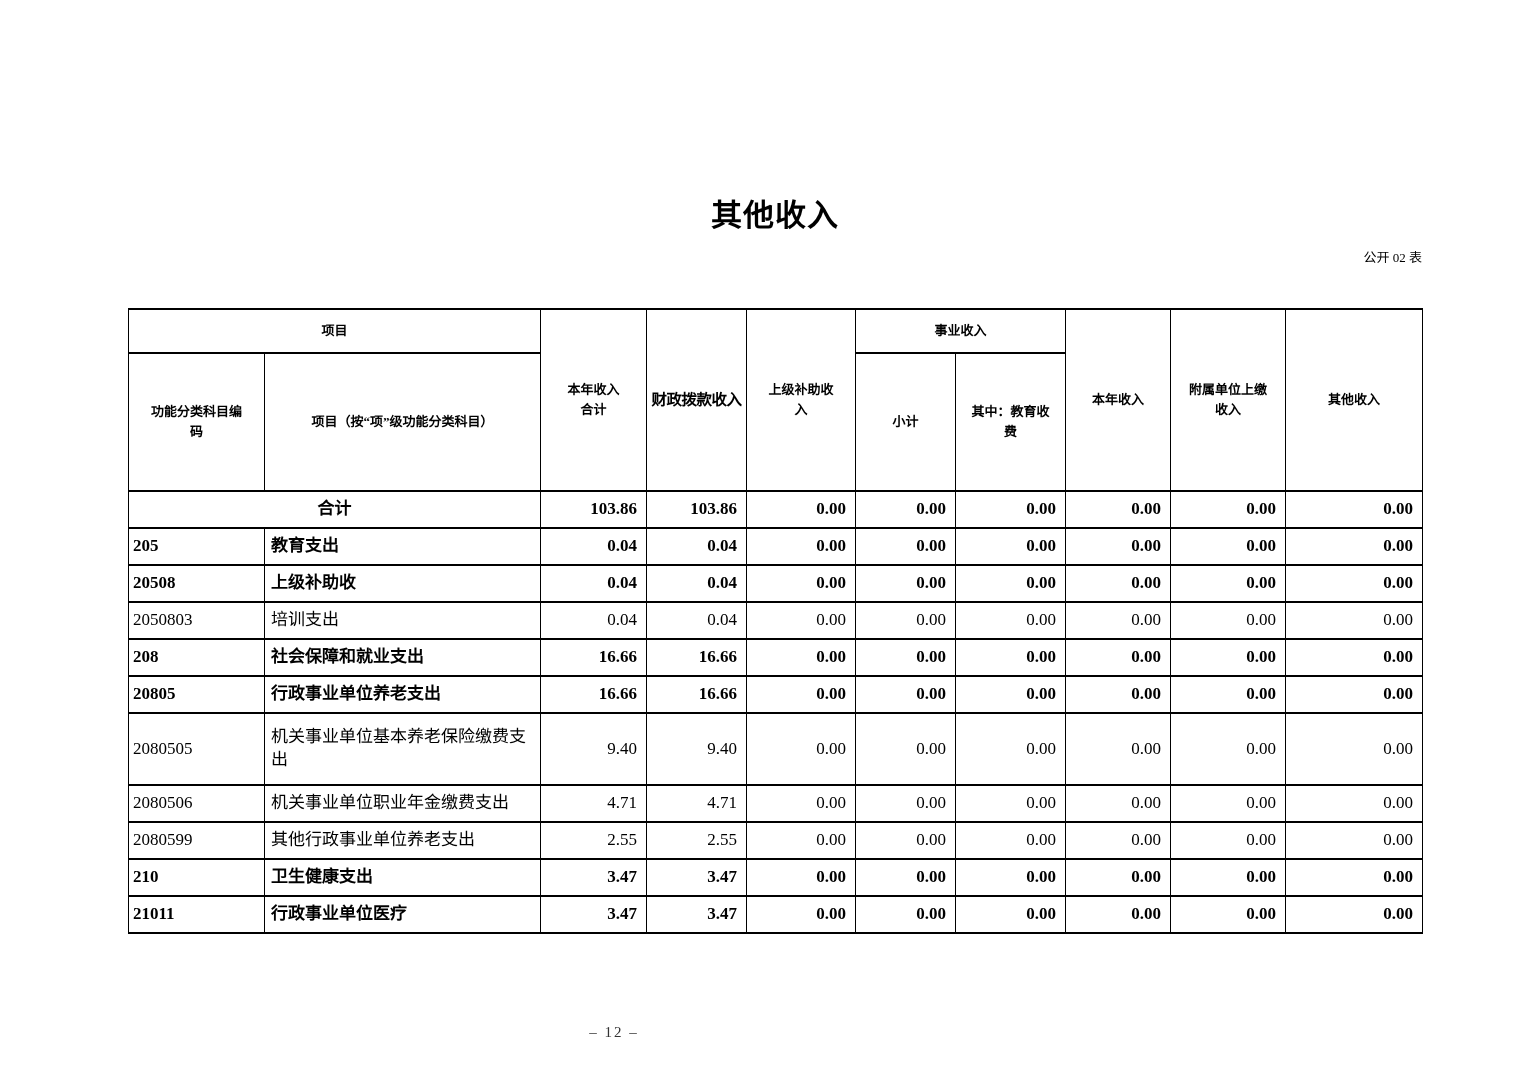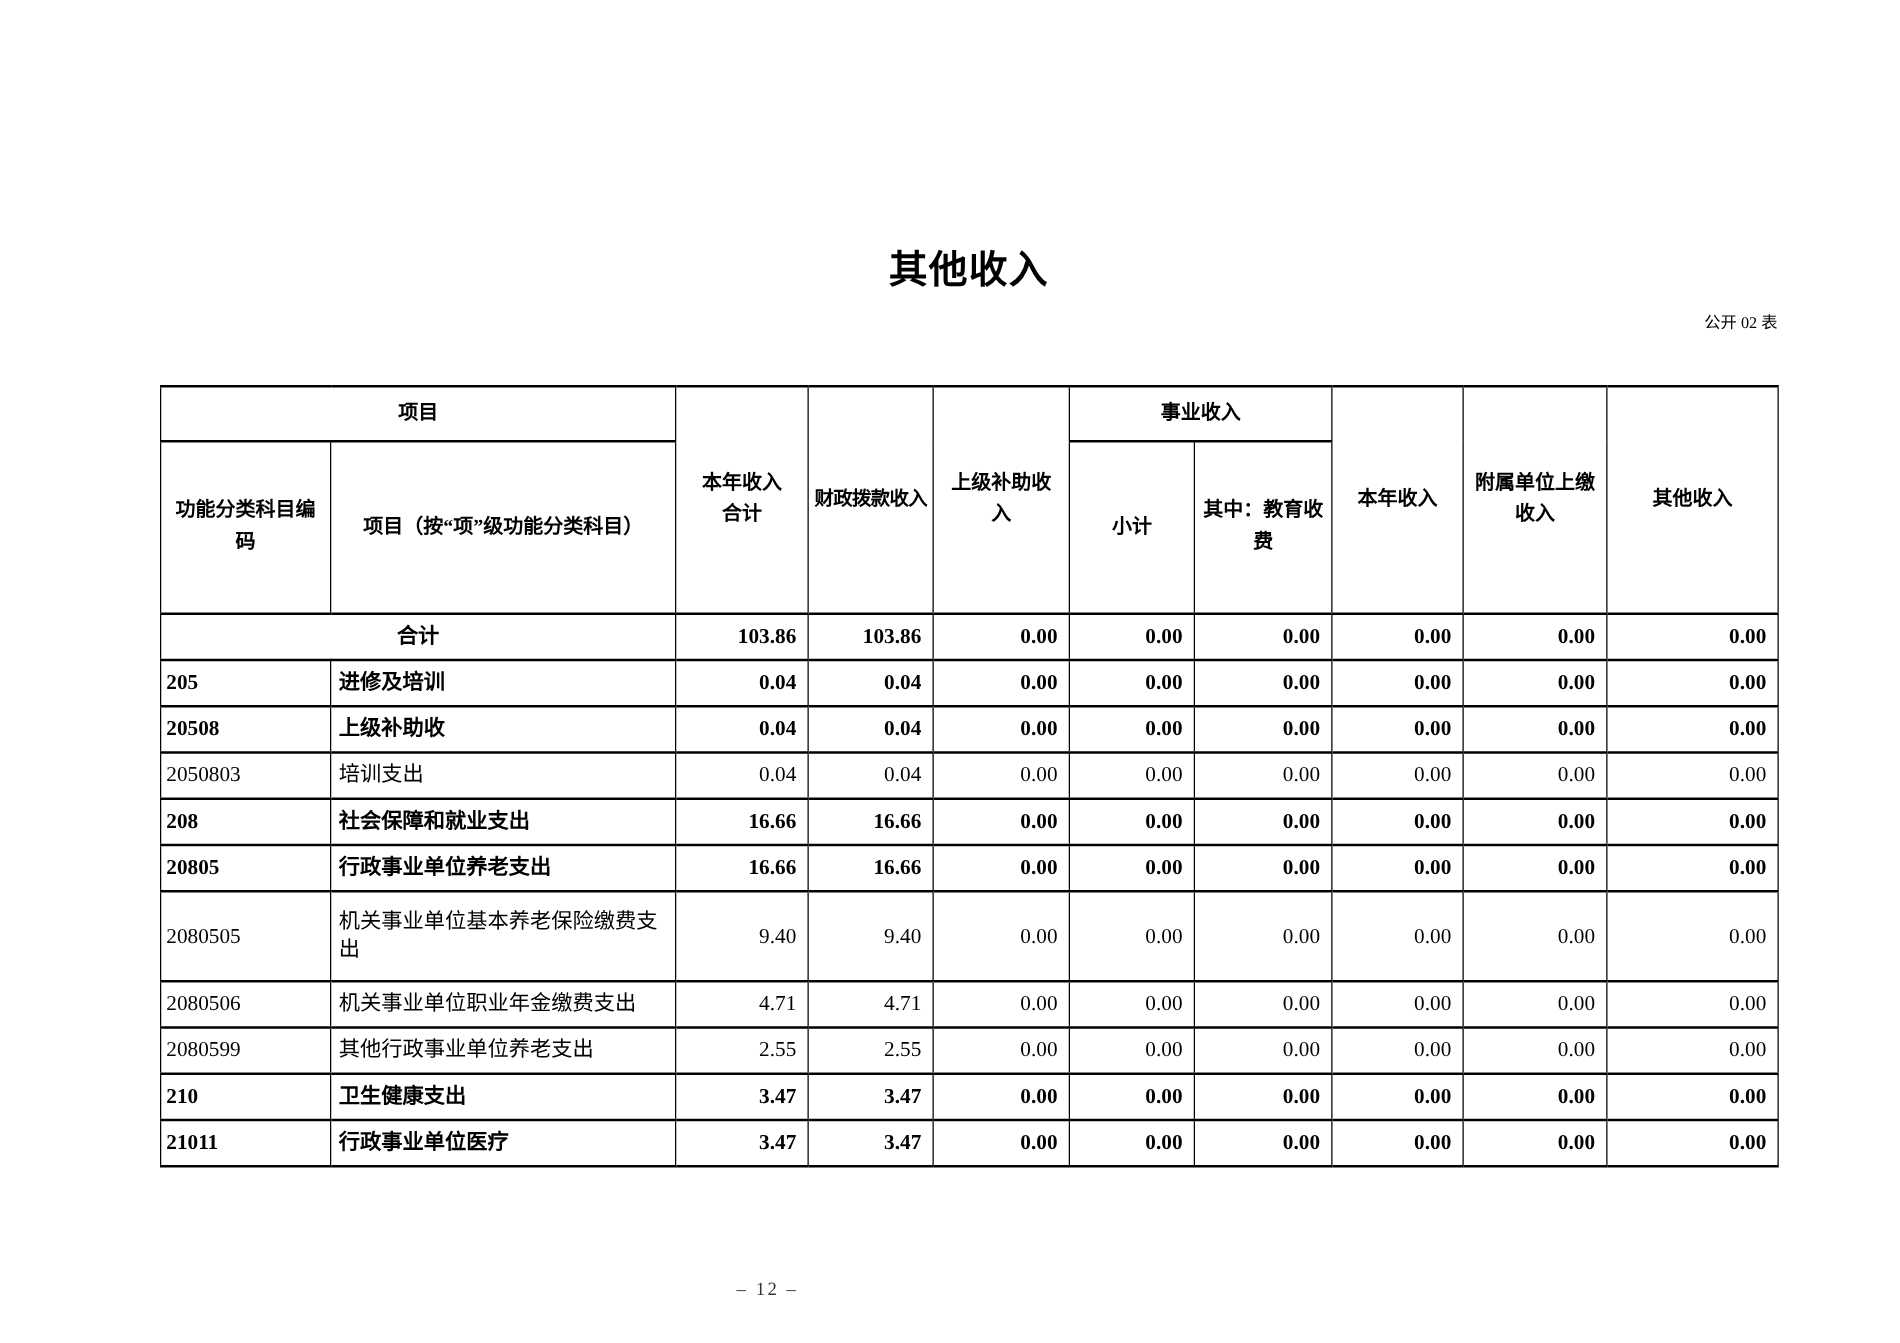--- a/index.html
+++ b/index.html
@@ -56,21 +56,21 @@
     border: 1px solid #000;
     border-top-width: 2px;
     border-bottom-width: 2px;
     vertical-align: middle;
     padding: 0 2px;
     overflow: hidden;
   }
   .fin-table thead tr.group-row { height: 44px; }
   .fin-table thead tr.sub-row { height: 138px; }
   .fin-table th {
-    font-size: 16px;
+    font-size: 13px;
     font-weight: bold;
     text-align: center;
     white-space: pre-line;
     line-height: 1.55;
   }
   .fin-table th.squeeze {
     white-space: nowrap;
     font-size: 15.5px;
     letter-spacing: -0.5px;
     padding: 0;
@@ -148,21 +148,21 @@
           <td class="num bold">103.86</td>
           <td class="num bold">0.00</td>
           <td class="num bold">0.00</td>
           <td class="num bold">0.00</td>
           <td class="num bold">0.00</td>
           <td class="num bold">0.00</td>
           <td class="num bold">0.00</td>
         </tr>
         <tr>
           <td class="code bold">205</td>
-          <td class="name bold">进修及培训</td>
+          <td class="name bold">教育支出</td>
           <td class="num bold">0.04</td>
           <td class="num bold">0.04</td>
           <td class="num bold">0.00</td>
           <td class="num bold">0.00</td>
           <td class="num bold">0.00</td>
           <td class="num bold">0.00</td>
           <td class="num bold">0.00</td>
           <td class="num bold">0.00</td>
         </tr>
         <tr>

